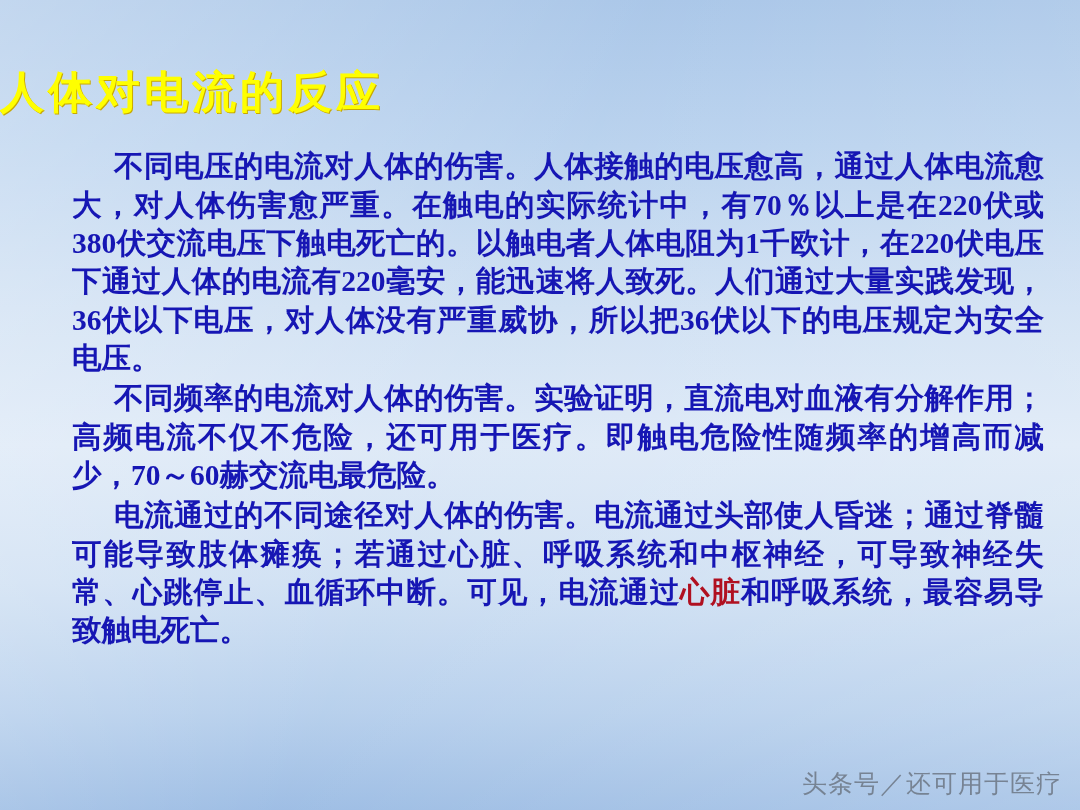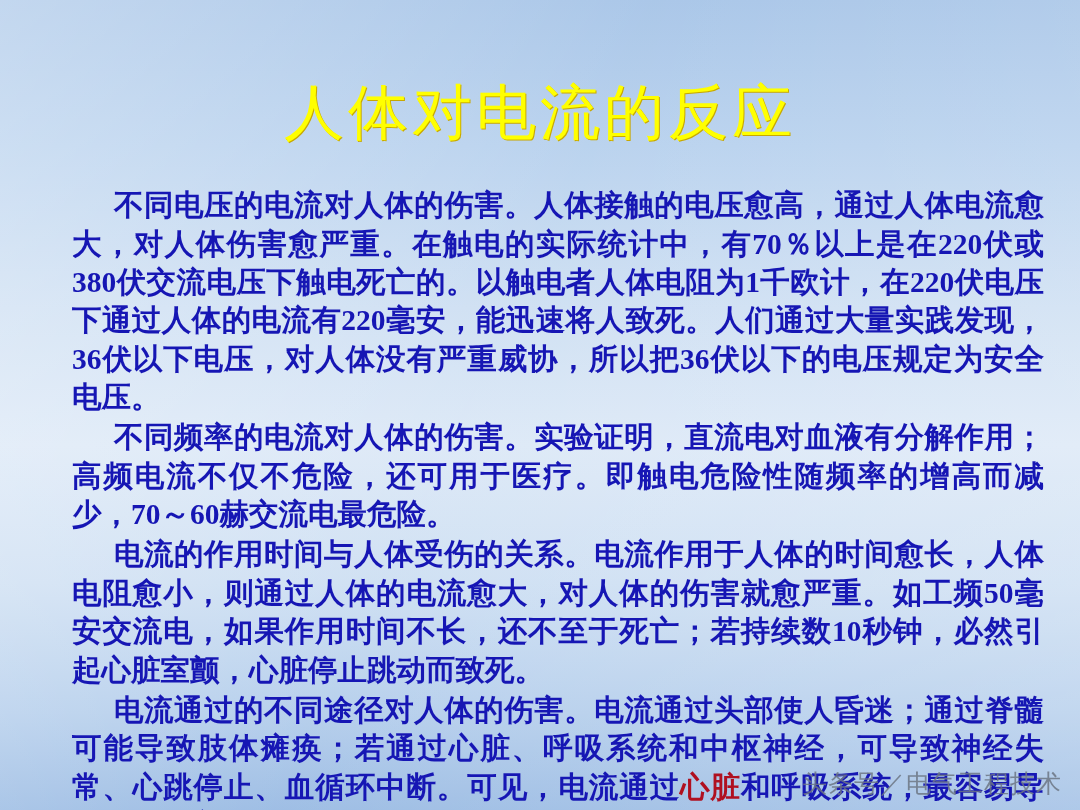--- a/index.html
+++ b/index.html
@@ -30,24 +30,23 @@
   .slide::after {
     content: "";
     position: absolute;
     left: 0; top: 0; right: 0; bottom: 0;
     background: linear-gradient(115deg, rgba(255,255,255,0.30) 0%, rgba(255,255,255,0.02) 45%, rgba(255,255,255,0.18) 100%);
     pointer-events: none;
   }
   .title {
     position: relative;
     z-index: 2;
-    text-align: center;
     color: #ffff00;
-    font-size: 60px;
-    font-weight: normal;
+    font-size: 44px;
+    font-weight: bold;
     letter-spacing: 4px;
     padding-top: 40px;
     line-height: 1.1;
     text-shadow: 1px 1px 0 #c8a800;
     font-family: "Liberation Serif", serif;
   }
   .body-text {
     position: relative;
     z-index: 2;
     margin: 26px 36px 0 72px;
@@ -78,19 +77,18 @@
 </head>
 <body>
 
 <div class="slide">
 
   <h1 class="title">人体对电流的反应</h1>
 
   <div class="body-text">
     <p class="para">不同电压的电流对人体的伤害。人体接触的电压愈高，通过人体电流愈大，对人体伤害愈严重。在触电的实际统计中，有70％以上是在220伏或380伏交流电压下触电死亡的。以触电者人体电阻为1千欧计，在220伏电压下通过人体的电流有220毫安，能迅速将人致死。人们通过大量实践发现，36伏以下电压，对人体没有严重威协，所以把36伏以下的电压规定为安全电压。</p>
     <p class="para">不同频率的电流对人体的伤害。实验证明，直流电对血液有分解作用；高频电流不仅不危险，还可用于医疗。即触电危险性随频率的增高而减少，70～60赫交流电最危险。</p>
-    <p class="para">电流的作用时间与人体受伤的关系。电流作用于人体的时间愈长，人体电阻愈小，则通过人体的电流愈大，对人体的伤害就愈严重。如工频50毫安交流电，如果作用时间不长，还不至于死亡；若持续数10秒钟，必然引起心脏室颤，心脏停止跳动而致死。</p>
     <p class="para">电流通过的不同途径对人体的伤害。电流通过头部使人昏迷；通过脊髓可能导致肢体瘫痪；若通过心脏、呼吸系统和中枢神经，可导致神经失常、心跳停止、血循环中断。可见，电流通过<span style="color: rgb(176, 16, 32); font-family: Liberation Serif, serif;">心脏</span>和呼吸系统，最容易导致触电死亡。</p>
   </div>
 
-  <div class="watermark">头条号／电气工程技术</div>
+  <div class="watermark">头条号／还可用于医疗</div>
 
 </div>
 
 </body></html>

